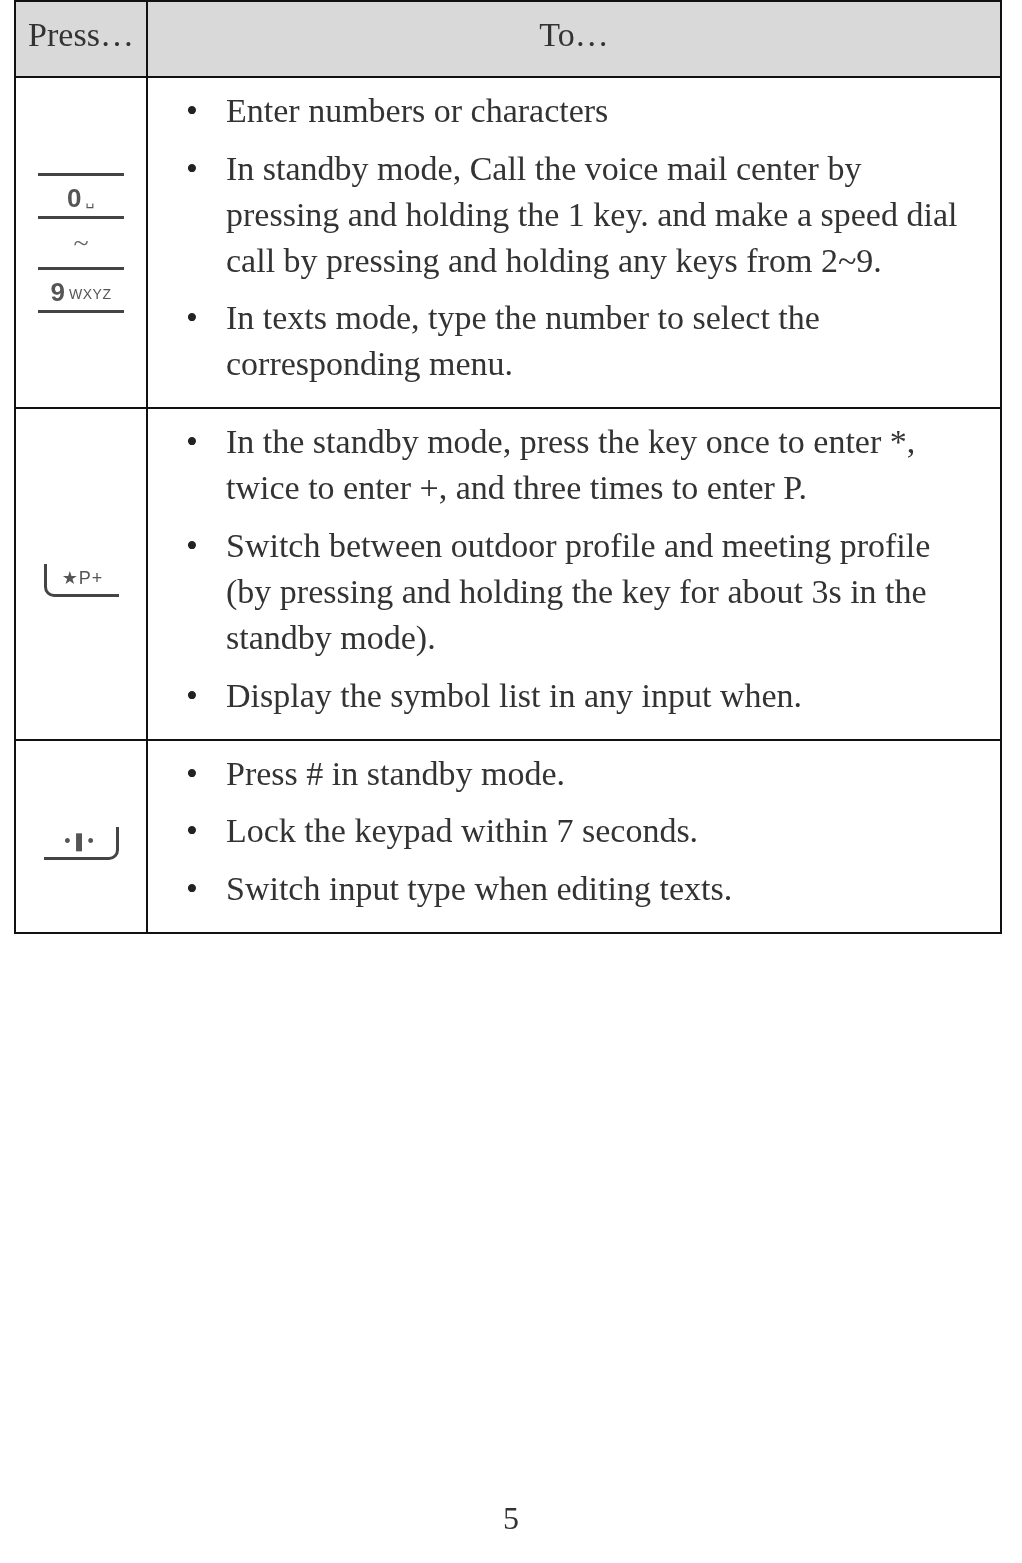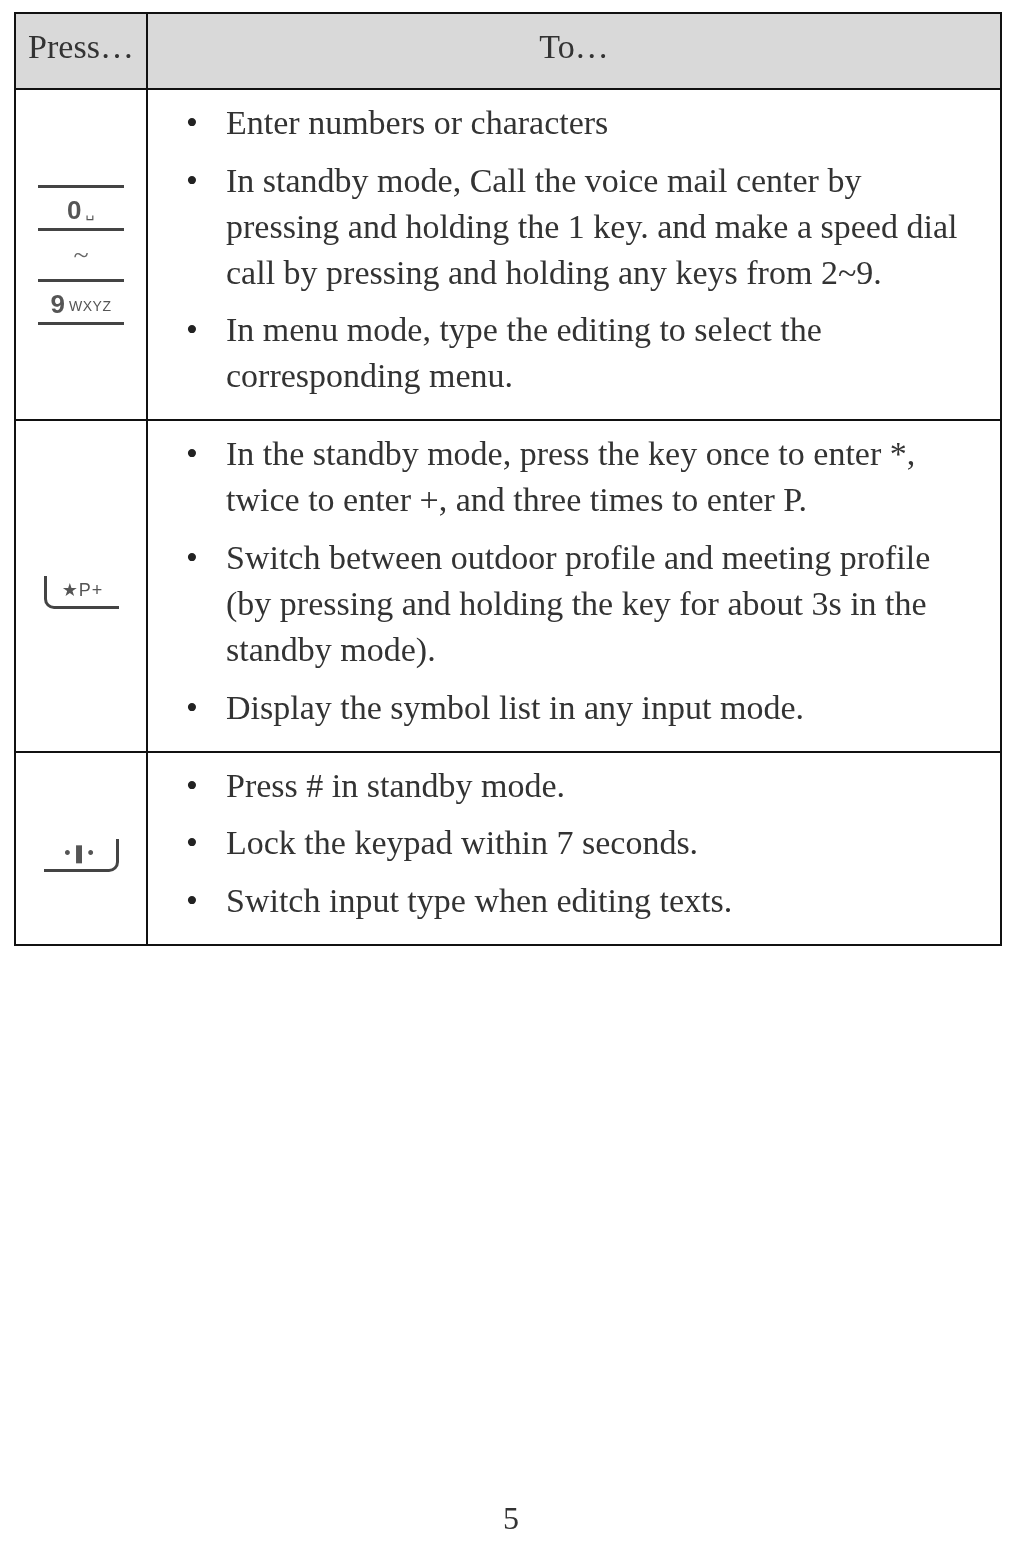--- a/index.html
+++ b/index.html
@@ -6,21 +6,21 @@
     margin: 0;
     padding: 0;
     background: #ffffff;
     font-family: "Times New Roman", Times, serif;
     color: #333333;
   }
   .page {
     width: 1022px;
     height: 1563px;
     box-sizing: border-box;
-    padding: 12px 20px 20px 14px;
+    padding: 0 20px 20px 14px;
     position: relative;
   }
   table.key-table {
     border-collapse: collapse;
     width: 100%;
     table-layout: fixed;
   }
   table.key-table th,
   table.key-table td {
     border: 2px solid #111;
@@ -161,36 +161,36 @@
             <span class="tilde">~</span>
             <span class="key-pill">
               <span class="big">9</span><span class="small">WXYZ</span>
             </span>
           </span>
         </td>
         <td class="to-cell">
           <ul class="actions">
             <li>Enter numbers or characters</li>
             <li>In standby mode, Call the voice mail center by pressing and holding the 1 key. and make a speed dial call by pressing and holding any keys from 2~9.</li>
-            <li>In menu mode, type the editing to select the corresponding menu.</li>
+            <li>In texts mode, type the number to select the corresponding menu.</li>
           </ul>
         </td>
       </tr>
 
       <tr>
         <td class="press-cell">
           <span class="key-chip left-round">
             <span class="glyph">★P+</span>
           </span>
         </td>
         <td class="to-cell">
           <ul class="actions">
             <li>In the standby mode, press the key once to enter *, twice to enter +, and three times to enter P.</li>
             <li>Switch between outdoor profile and meeting profile (by pressing and holding the key for about 3s in the standby mode).</li>
-            <li>Display the symbol list in any input mode.</li>
+            <li>Display the symbol list in any input when.</li>
           </ul>
         </td>
       </tr>
 
       <tr>
         <td class="press-cell">
           <span class="key-chip right-round">
             <span class="glyph">•❚•</span>
           </span>
         </td>

